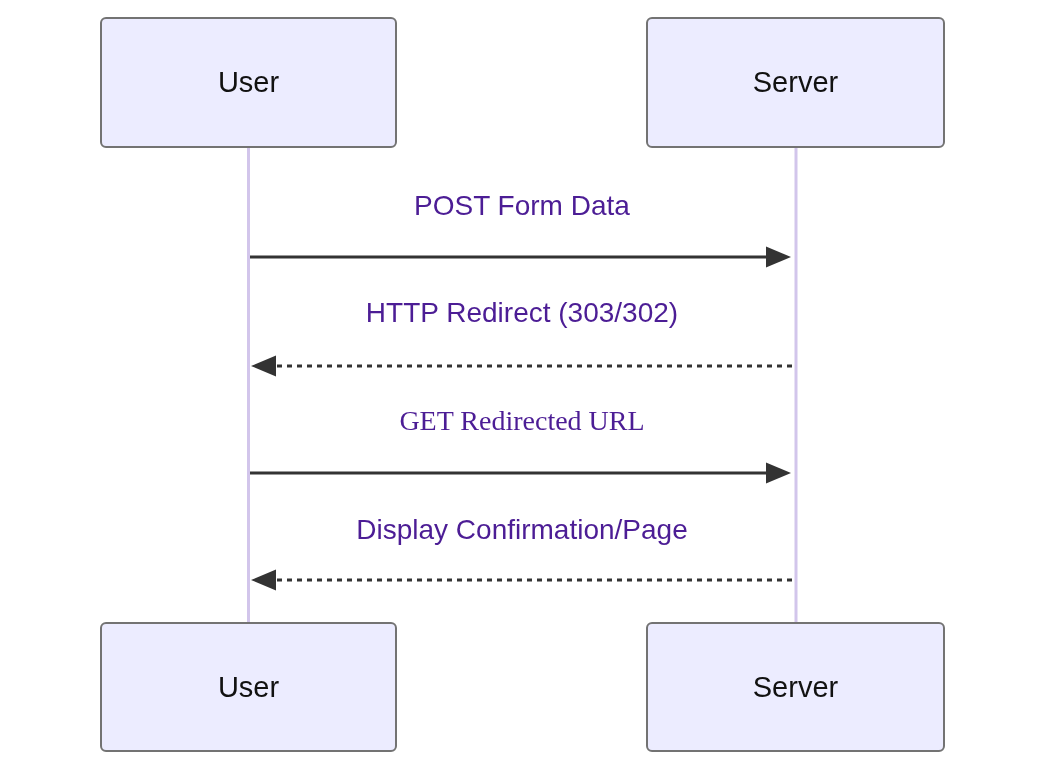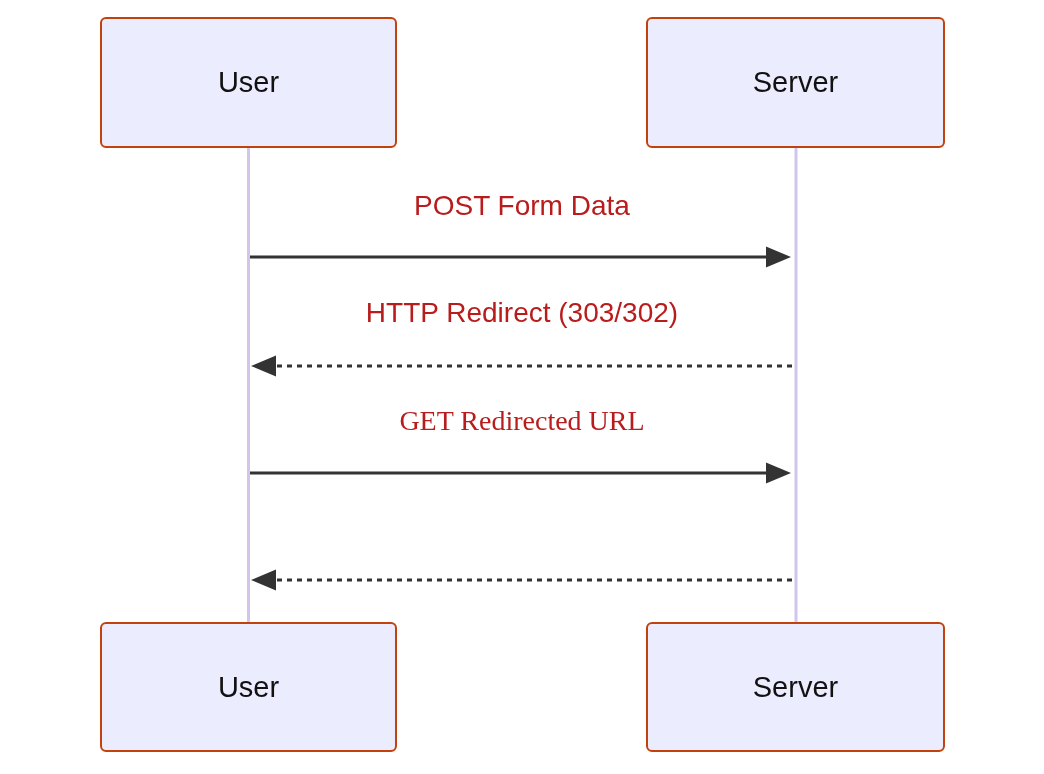--- a/index.html
+++ b/index.html
@@ -20,41 +20,41 @@
     left: 0;
     top: 0;
     width: 1044px;
     height: 774px;
   }
   .actor-box {
     position: absolute;
     width: 297px;
     height: 131px;
     background: #ECECFF;
-    border: 2px solid #c2410c;
+    border: 2px solid #737373;
     border-radius: 6px;
     box-sizing: border-box;
     display: flex;
     align-items: center;
     justify-content: center;
     font-size: 29px;
     color: #111111;
   }
   .actor-top-user    { left: 100px; top: 17px; }
   .actor-top-server  { left: 646px; top: 17px; width: 299px; }
   .actor-bottom-user   { left: 100px; top: 622px; height: 130px; }
   .actor-bottom-server { left: 646px; top: 622px; width: 299px; height: 130px; }
   .msg-label {
     position: absolute;
     left: 249px;
     width: 546px;
     text-align: center;
     font-size: 28px;
     line-height: 38px;
-    color: #b91c1c;
+    color: #4c1d95;
     white-space: nowrap;
   }
   .msg-1 { top: 187px; }
   .msg-2 { top: 294px; }
   .msg-3 { top: 402px; font-family: Liberation Serif, serif; }
   .msg-4 { top: 511px; }
 </style>
 </head>
 <body>
 
@@ -87,14 +87,15 @@
   <div class="actor-box actor-bottom-user">
     <span>User</span>
   </div>
   <div class="actor-box actor-bottom-server">
     <span>Server</span>
   </div>
 
   <div class="msg-label msg-1">POST Form Data</div>
   <div class="msg-label msg-2">HTTP Redirect (303/302)</div>
   <div class="msg-label msg-3">GET Redirected URL</div>
+  <div class="msg-label msg-4">Display Confirmation/Page</div>
 
 </div>
 
 </body></html>

